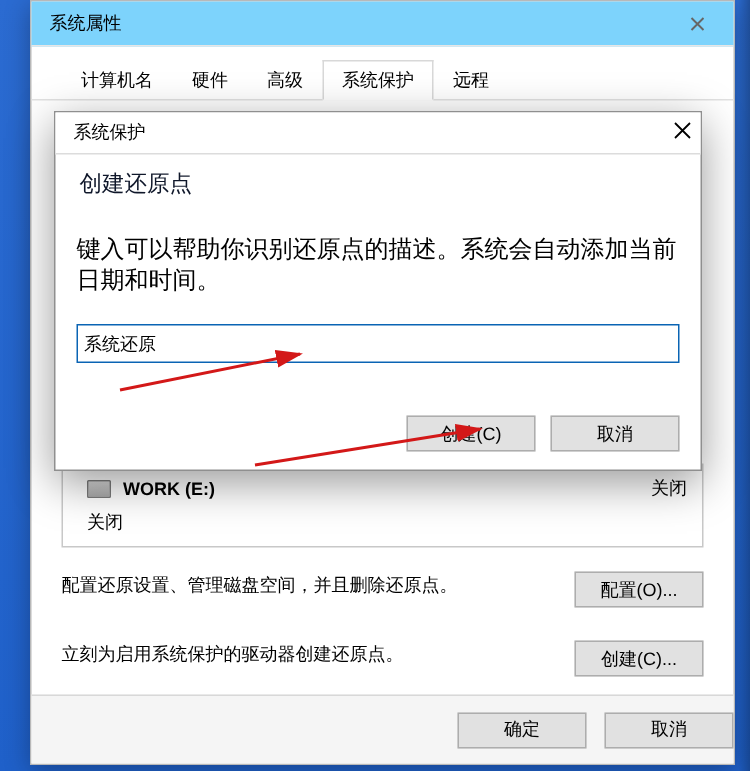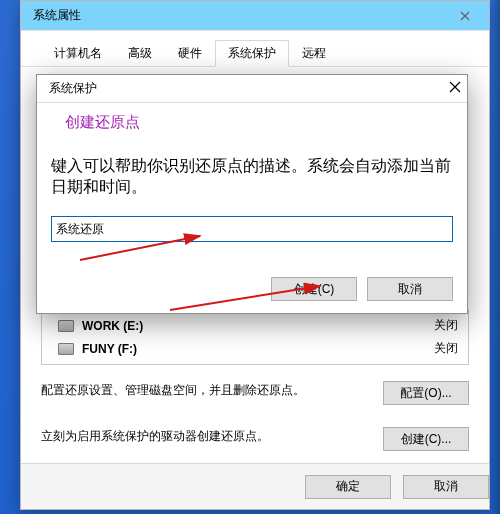--- a/index.html
+++ b/index.html
@@ -140,23 +140,23 @@
     height: 28px;
     display: flex;
     align-items: center;
     justify-content: space-between;
     padding: 0 6px 0 12px;
     background: #fff;
     border-bottom: 1px solid #dcdcdc;
   }
   .win-front .titlebar .close svg { width: 12px; height: 12px; }
   .win-front .heading {
-    color: #a21caf;
+    color: #0f172a;
     font-size: 15px;
-    padding: 10px 14px 4px 28px;
+    padding: 10px 14px 4px 16px;
   }
   .win-front .desc {
     color: #000;
     font-size: 16px;
     padding: 20px 14px 8px 14px;
   }
   .win-front .input-wrap {
     padding: 10px 14px;
   }
   .win-front input[type=text] {
@@ -197,42 +197,38 @@
     <div class="title">系统属性</div>
     <div class="close">
       <svg viewBox="0 0 10 10">
           <path d="M1 1 L9 9 M9 1 L1 9" stroke="#666" stroke-width="1.3"></path>
         </svg>
     </div>
   </div>
 
   <div class="tabs">
     <div class="tab">计算机名</div>
+    <div class="tab">硬件</div>
     <div class="tab">高级</div>
-    <div class="tab">硬件</div>
     <div class="tab active">系统保护</div>
     <div class="tab">远程</div>
   </div>
 
   <div class="back-body">
     <div style="height:230px"></div>
 
     <div class="drive-list">
       <div class="drive-row">
         <div class="left">
           <span class="drive-icon"></span>
           <span>WORK (E:)</span>
         </div>
         <span>关闭</span>
       </div>
       <div class="drive-row">
-        <div class="left">
-          <span class="drive-icon"></span>
-          <span>FUNY (F:)</span>
-        </div>
         <span>关闭</span>
       </div>
     </div>
 
     <div class="section-row">
       <div class="txt">配置还原设置、管理磁盘空间，并且删除还原点。</div>
       <div class="btn">配置(O)...</div>
     </div>
 
     <div class="section-row">

